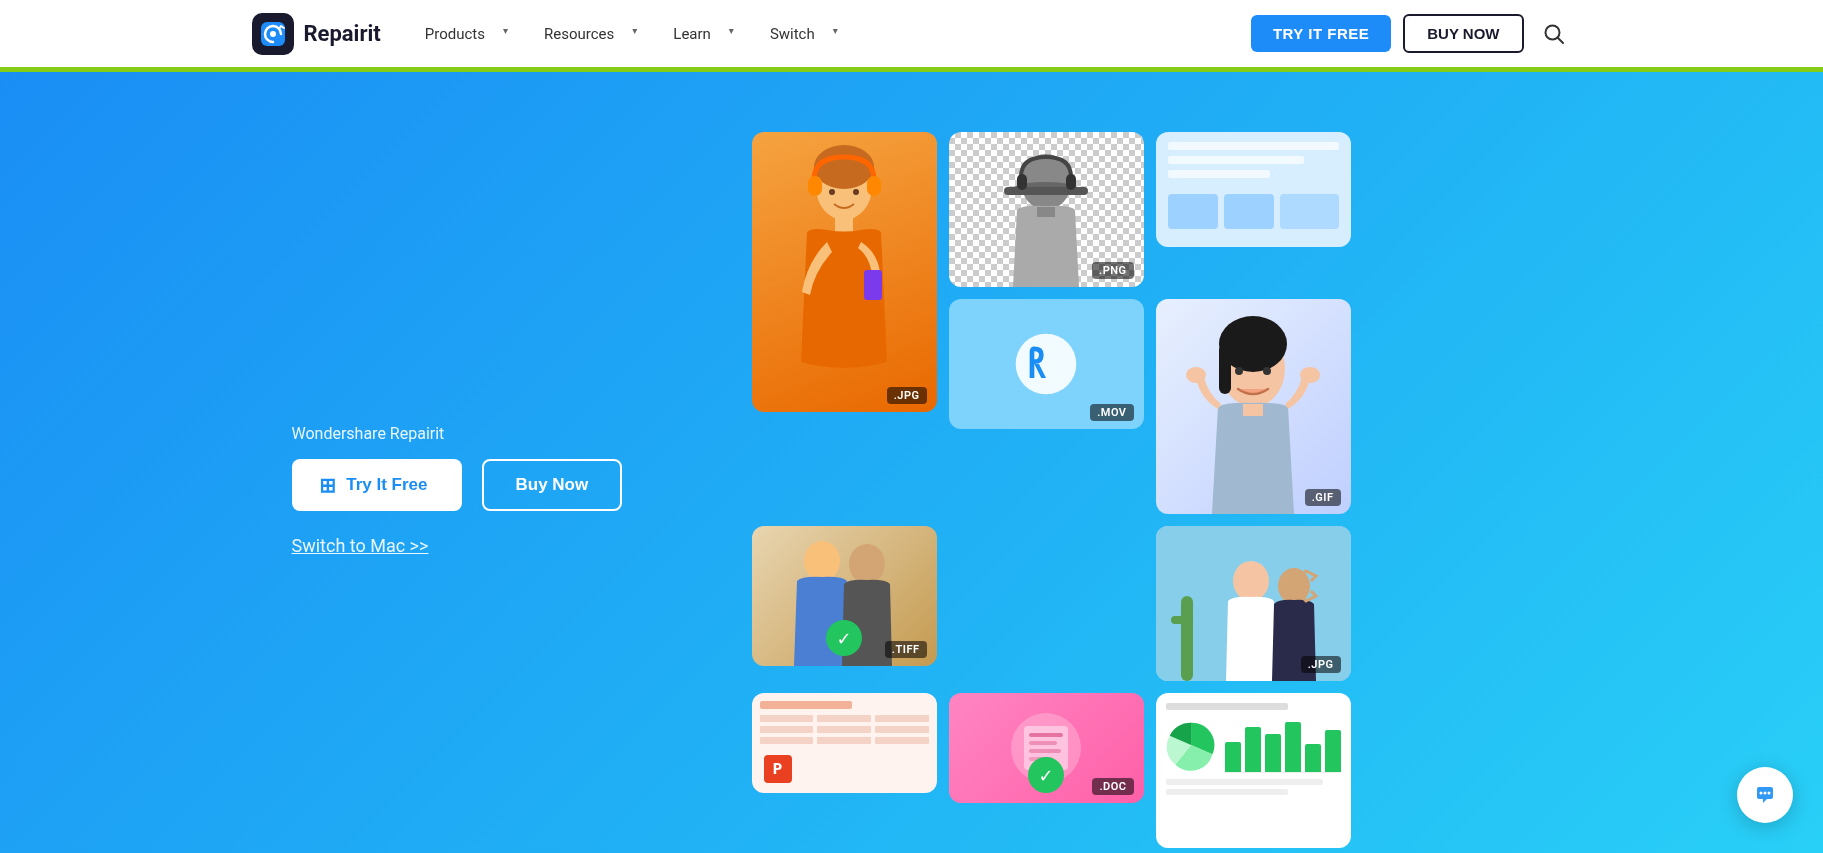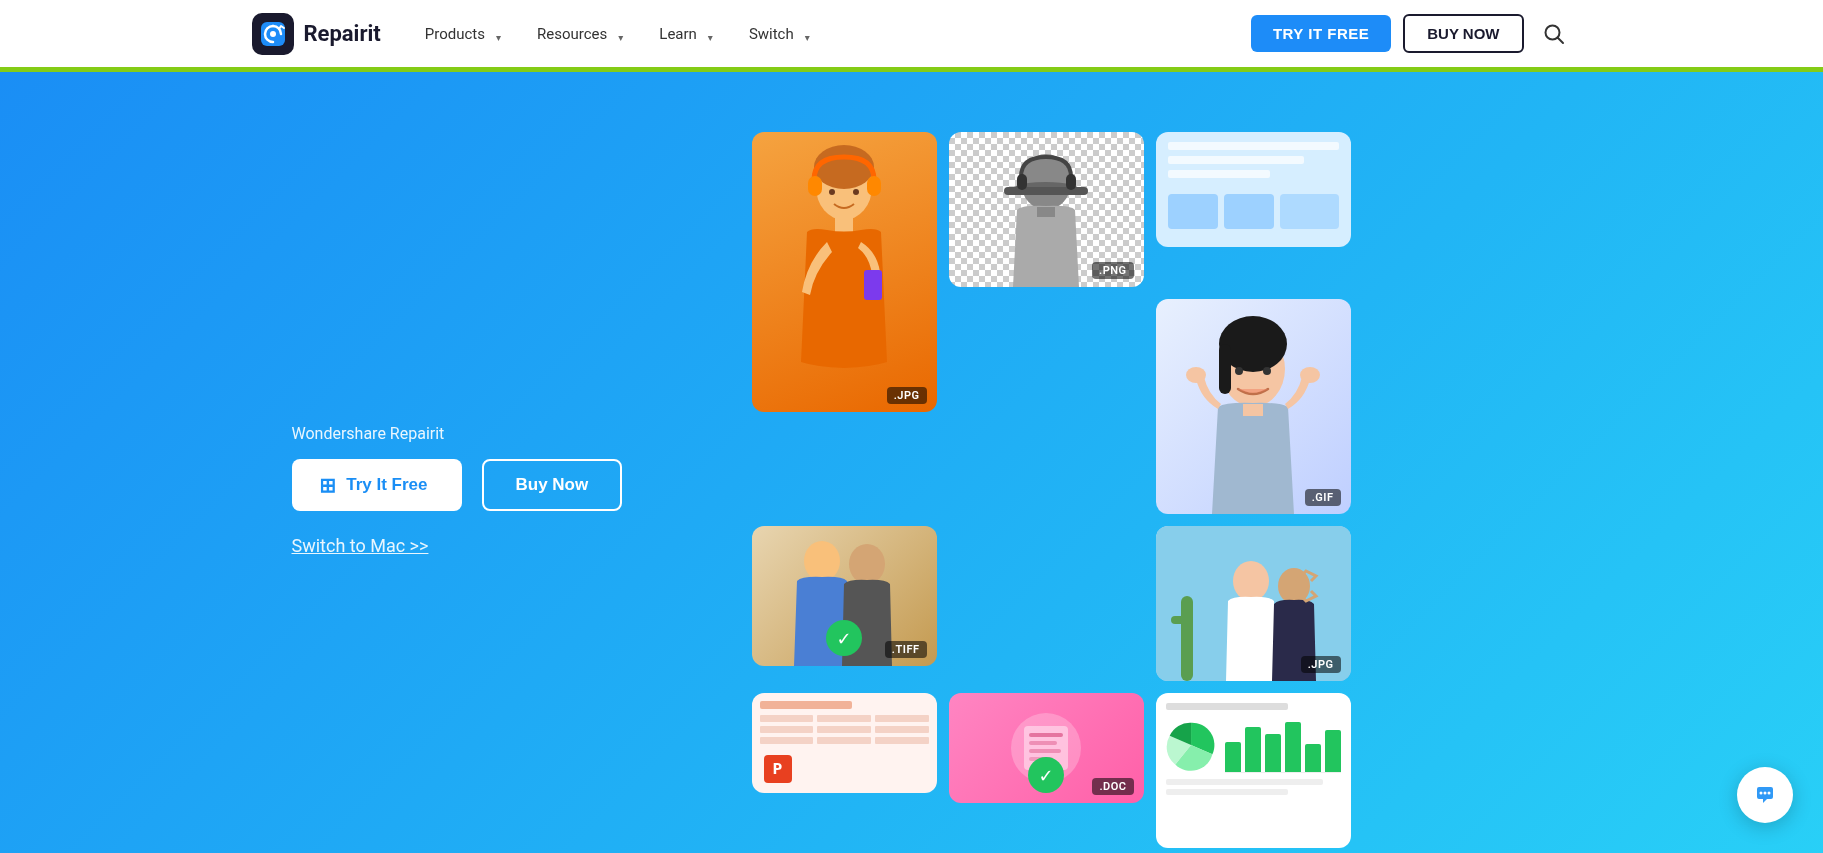--- a/index.html
+++ b/index.html
@@ -47,22 +47,22 @@
       color: #1a1a2e;
     }
     .nav-links {
       display: flex;
       align-items: center;
       gap: 4px;
       flex: 1;
     }
     .nav-item {
       display: flex;
-      align-items: flex-end;
-      gap: 11px;
+      align-items: flex-start;
+      gap: 18px;
       padding: 8px 16px;
       font-size: 15px;
       color: #333;
       cursor: pointer;
       border-radius: 6px;
       transition: background 0.15s;
       white-space: nowrap;
     }
     .chevron { font-size: 10px; color: #666; }
     .nav-actions {
@@ -495,20 +495,29 @@
           <ellipse cx="70" cy="35" rx="18" ry="20" fill="#f9c07a"></ellipse>
           <path d="M45 55 Q50 50 70 51 Q90 50 95 55 L98 140 Q78 143 70 143 Q52 143 42 140 Z" fill="#4a7fd4"></path>
 
           <ellipse cx="115" cy="38" rx="18" ry="20" fill="#d4a574"></ellipse>
           <path d="M92 58 Q97 53 115 54 Q133 53 138 58 L140 140 Q122 143 115 143 Q98 143 90 140 Z" fill="#555"></path>
         </svg>
         <div class="check-badge">✓</div>
         <div class="media-card-label">.TIFF</div>
       </div>
 
+      <div class="media-card card-4" style="grid-column:2; grid-row:2; height:130px; background:#7dd3fc;">
+        <svg class="spinner-logo" viewBox="0 0 60 60" style="width:70px;height:70px;">
+          <circle cx="30" cy="30" r="26" fill="white" opacity="0.9"></circle>
+
+          <path d="M20 15 C18 15 16 16 16 20 L16 42 L20 42 L20 30 Q28 30 28 22 Q28 15 20 15 Z M20 19 Q24 19 24 22 Q24 26 20 26 L20 19 Z" fill="#1a8ef5"></path>
+          <path d="M20 30 L26 42 L30 42 L24 30 Z" fill="#1a8ef5"></path>
+        </svg>
+        <div class="media-card-label">.MOV</div>
+      </div>
 
       <div class="media-card card-5" style="grid-column:3; grid-row:2; height:215px; background: linear-gradient(135deg, #e8f0fe 0%, #bfcfff 100%);">
         <svg viewBox="0 0 195 215" style="width:100%;height:100%;">
 
           <ellipse cx="97" cy="70" rx="32" ry="38" fill="#f5c5a3"></ellipse>
 
           <ellipse cx="97" cy="45" rx="34" ry="28" fill="#1a1a1a"></ellipse>
           <rect x="63" y="45" width="12" height="50" rx="6" fill="#1a1a1a"></rect>
 
           <path d="M62 108 Q70 103 97 104 Q124 103 132 108 L138 215 Q115 218 97 218 Q79 218 56 215 Z" fill="#a0b8d0"></path>

